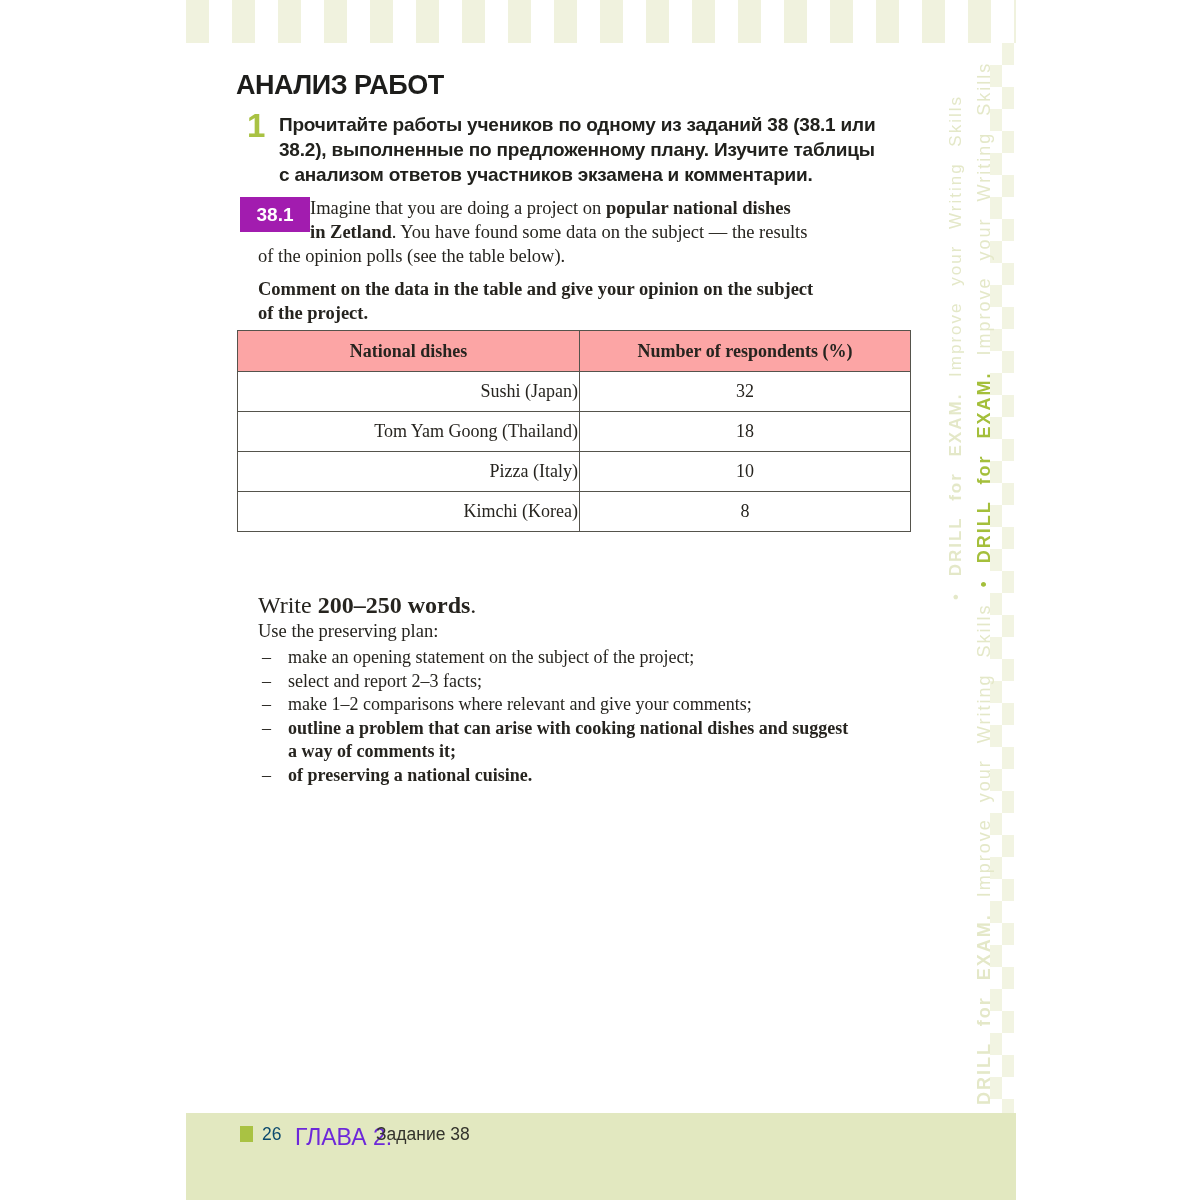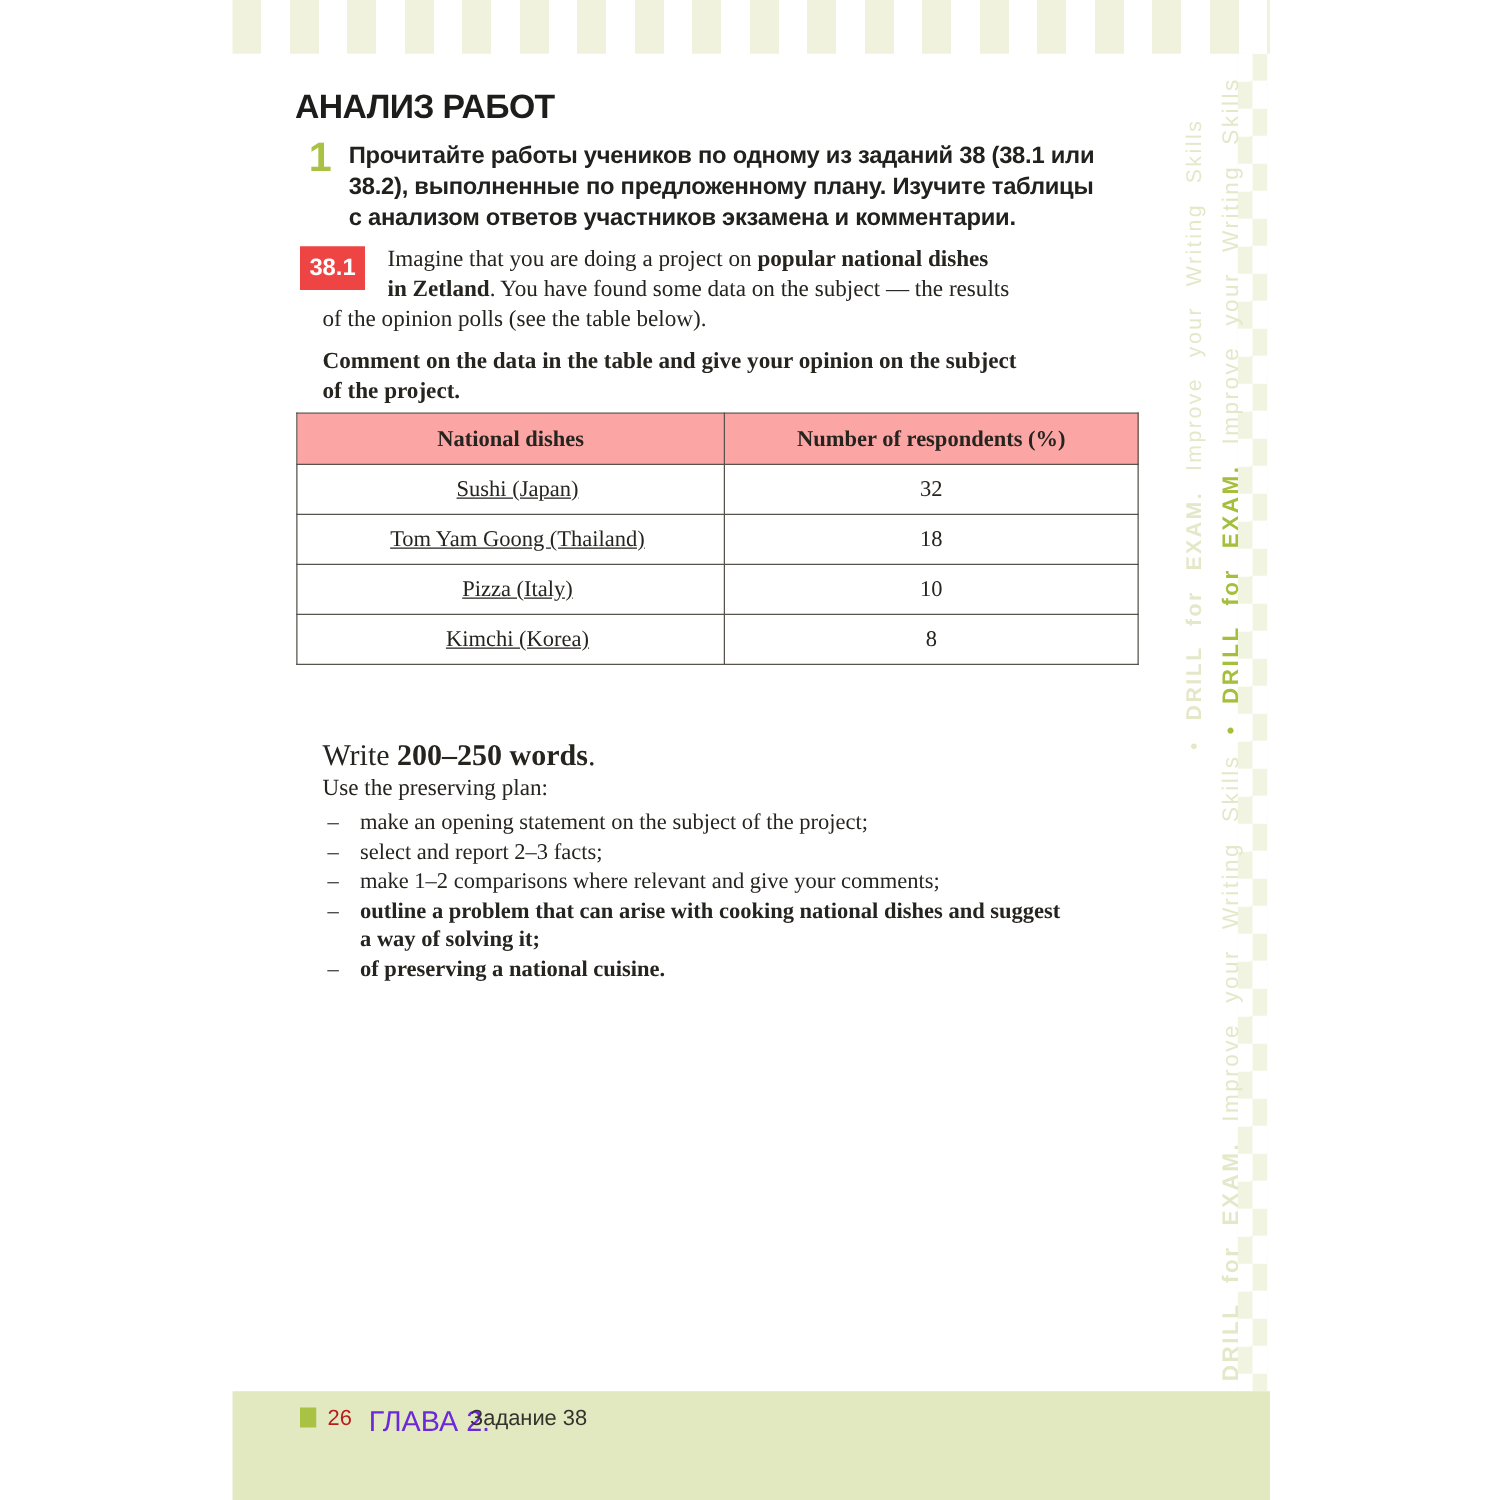--- a/index.html
+++ b/index.html
@@ -25,53 +25,53 @@
   
   .h1{position:absolute;left:236px;top:70px;font-family:"Liberation Sans",sans-serif;
       font-weight:bold;font-size:27px;letter-spacing:-0.5px;color:#1d1d1b;}
   .ex-num{position:absolute;left:247px;top:109px;font-family:"Liberation Sans",sans-serif;
       font-weight:bold;font-size:33px;line-height:33px;color:#a9c243;}
   .ex-text{position:absolute;left:279px;top:112px;width:645px;
       font-family:"Liberation Sans",sans-serif;font-weight:bold;font-size:19px;
       line-height:25px;letter-spacing:-0.2px;color:#21211d;}
 
   
-  .badge{position:absolute;left:240px;top:197px;width:52px;height:35px;background:#ef4444;
+  .badge{position:absolute;left:240px;top:197px;width:70px;height:35px;background:#a21caf;
       color:#ffffff;font-family:"Liberation Sans",sans-serif;font-weight:bold;font-size:19px;
       display:flex;align-items:center;justify-content:center;}
   .tline{position:absolute;font-size:18.5px;line-height:24px;white-space:nowrap;}
   .t1{left:310px;top:196px;}
   .t2{left:310px;top:220px;}
   .t3{left:258px;top:244px;}
   .c1{left:258px;top:277px;font-weight:bold;}
   .c2{left:258px;top:301px;font-weight:bold;}
   .tline b{font-weight:bold;}
 
   
   .dish-table{position:absolute;left:237px;top:330px;width:674px;border-collapse:collapse;
       font-size:18px;color:#26241f;}
   .dish-table th,.dish-table td{border:1.5px solid #55534c;}
   .dish-table th{background:#fca5a5;font-weight:bold;height:38px;text-align:center;}
   .dish-table td{height:37px;}
-  .dish-table td.dish{padding-left:12px;text-align:center;width:328px;text-decoration:underline;}
+  .dish-table td.dish{padding-left:12px;text-align:right;width:328px;}
   .dish-table td.val{text-align:center;}
 
   
   .wline{position:absolute;left:258px;top:592px;font-size:24px;}
   .pintro{position:absolute;left:258px;top:621px;font-size:18.5px;}
   .plan{position:absolute;left:262px;top:646px;width:650px;font-size:18px;line-height:23.5px;}
   .plan-item{position:relative;padding-left:26px;}
   .plan-item .dash{position:absolute;left:0;top:0;}
   .pline b{font-weight:bold;}
 
   
   .footer{position:absolute;left:186px;top:1113px;width:830px;height:87px;background:#e2e8c0;}
   .footer .sq{position:absolute;left:54px;top:13px;width:13px;height:16px;background:#a9c243;}
   .footer .pno{position:absolute;left:76px;top:11px;font-family:"Liberation Sans",sans-serif;
-      font-size:17.5px;color:#b91c1c;}
+      font-size:17.5px;color:#0c4a6e;}
   .footer .chap{position:absolute;left:109px;top:11px;font-family:"Liberation Sans",sans-serif;
       font-size:23px;color:#6d28d9;}
   .footer .task{position:absolute;left:190px;top:11px;font-family:"Liberation Sans",sans-serif;
       font-size:17.5px;color:#33332c;text-align:center;}
 </style>
 </head>
 <body>
 
 <div class="canvas">
 
@@ -151,21 +151,21 @@
       <span class="dash">–</span>
       <div class="pline"><span>select and report 2–3 facts;</span></div>
     </div>
     <div class="plan-item">
       <span class="dash">–</span>
       <div class="pline"><span>make 1–2 comparisons where relevant and give your comments;</span></div>
     </div>
     <div class="plan-item">
       <span class="dash">–</span>
       <div class="pline"><b>outline a problem that can arise with cooking national dishes and suggest</b></div>
-      <div class="pline"><b>a way of solving it;</b></div>
+      <div class="pline"><b>a way of comments it;</b></div>
     </div>
     <div class="plan-item">
       <span class="dash">–</span>
       <div class="pline"><b>of preserving a national cuisine.</b></div>
     </div>
   </div>
 
   <div class="footer">
     <div class="sq"></div>
     <div class="pno">26</div>

